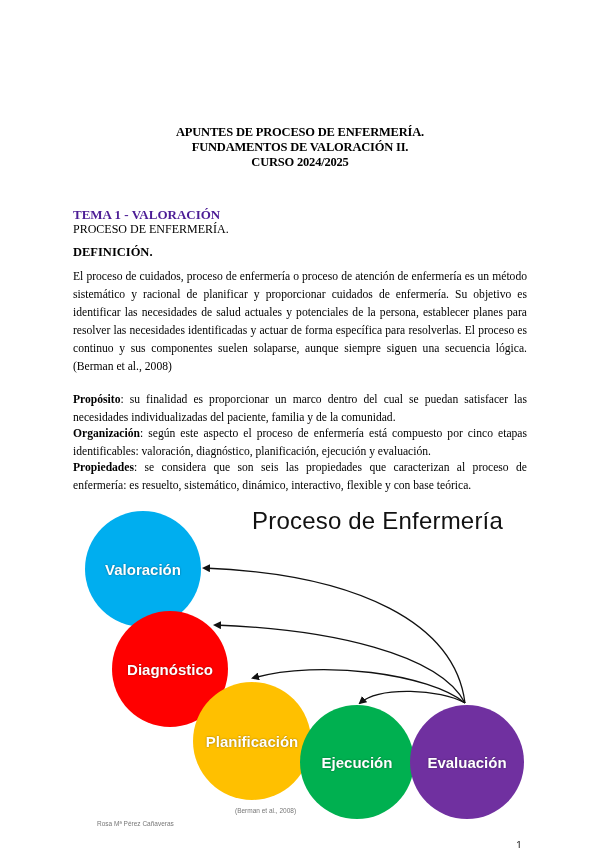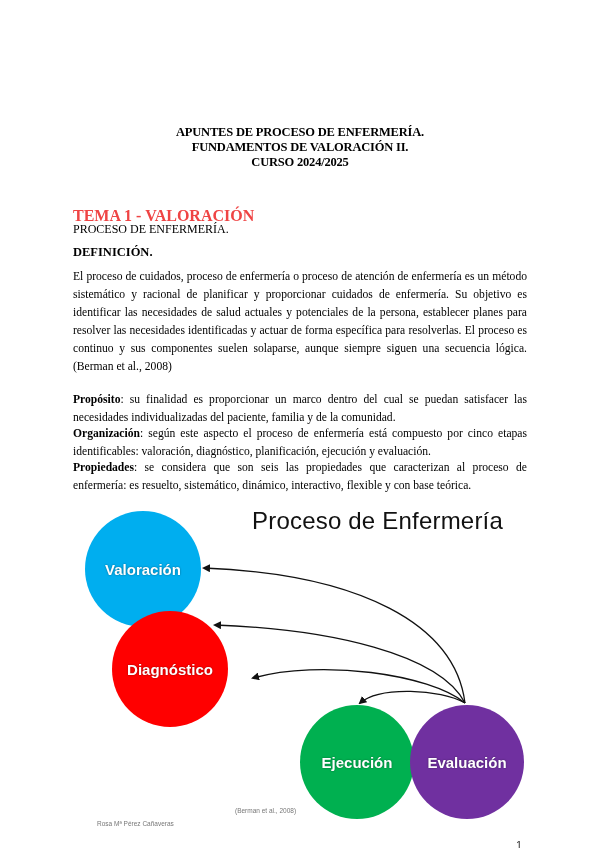--- a/index.html
+++ b/index.html
@@ -2,21 +2,21 @@
 <html><head>
 <meta charset="utf-8">
 <style>
   html, body { margin:0; padding:0; background:#ffffff; }
   body { width:600px; height:848px; position:relative; overflow:hidden;
          font-family:"Liberation Serif", "DejaVu Serif", serif; color:#000; }
   .page { position:absolute; left:0; top:0; width:600px; height:848px;margin-top:44px; }
   .header { position:absolute; left:0; top:81px; width:600px; text-align:center;
             font-weight:bold; font-size:12.5px; line-height:15px; }
   .header div { letter-spacing:-0.2px; }
-  .tema { position:absolute; left:73px; top:163px; color:#ef4444; font-weight:bold; font-size:16px; }
+  .tema { position:absolute; left:73px; top:163px; color:#4c1d95; font-weight:bold; font-size:13px; }
   .sub1 { position:absolute; left:73px; top:178px; font-weight:normal; font-size:12px; }
   .sub2 { position:absolute; left:73px; top:201px; font-weight:bold; font-size:12.5px; }
   .para { position:absolute; left:73px; width:454px; font-size:11.6px; line-height:18px;
           text-align:justify; }
   .p1 { top:224px; }
   .p2 { top:311px; }
   .p3 { top:347px; }
   .p4 { top:381px; }
   .p5 { top:415px; }
   .para b { font-weight:bold; }
@@ -50,20 +50,23 @@
   <div class="para p5"><b>Propiedades</b><span>: se considera que son seis las propiedades que caracterizan al proceso de enfermería: es resuelto, sistemático, dinámico, interactivo, flexible y con base teórica.</span></div>
 
   <div class="diag-title">Proceso de Enfermería</div>
 
   <div class="circle" style="left:85px; top:467px; width:116px; height:116px; background:#00aeef; z-index:1;">
     <span>Valoración</span>
   </div>
   <div class="circle" style="left:112px; top:567px; width:116px; height:116px; background:#ff0000; z-index:2;">
     <span>Diagnóstico</span>
   </div>
+  <div class="circle" style="left:193px; top:638px; width:118px; height:118px; background:#ffc000; z-index:3;">
+    <span>Planificación</span>
+  </div>
   <div class="circle" style="left:300px; top:661px; width:114px; height:114px; background:#00b050; z-index:4;">
     <span>Ejecución</span>
   </div>
   <div class="circle" style="left:410px; top:661px; width:114px; height:114px; background:#7030a0; z-index:5;">
     <span>Evaluación</span>
   </div>
 
   <svg style="position:absolute; left:0; top:0; z-index:6;" width="600" height="848">
     <defs>
       <marker id="ah" markerWidth="8" markerHeight="8" refX="6" refY="4" orient="auto" markerUnits="userSpaceOnUse">

